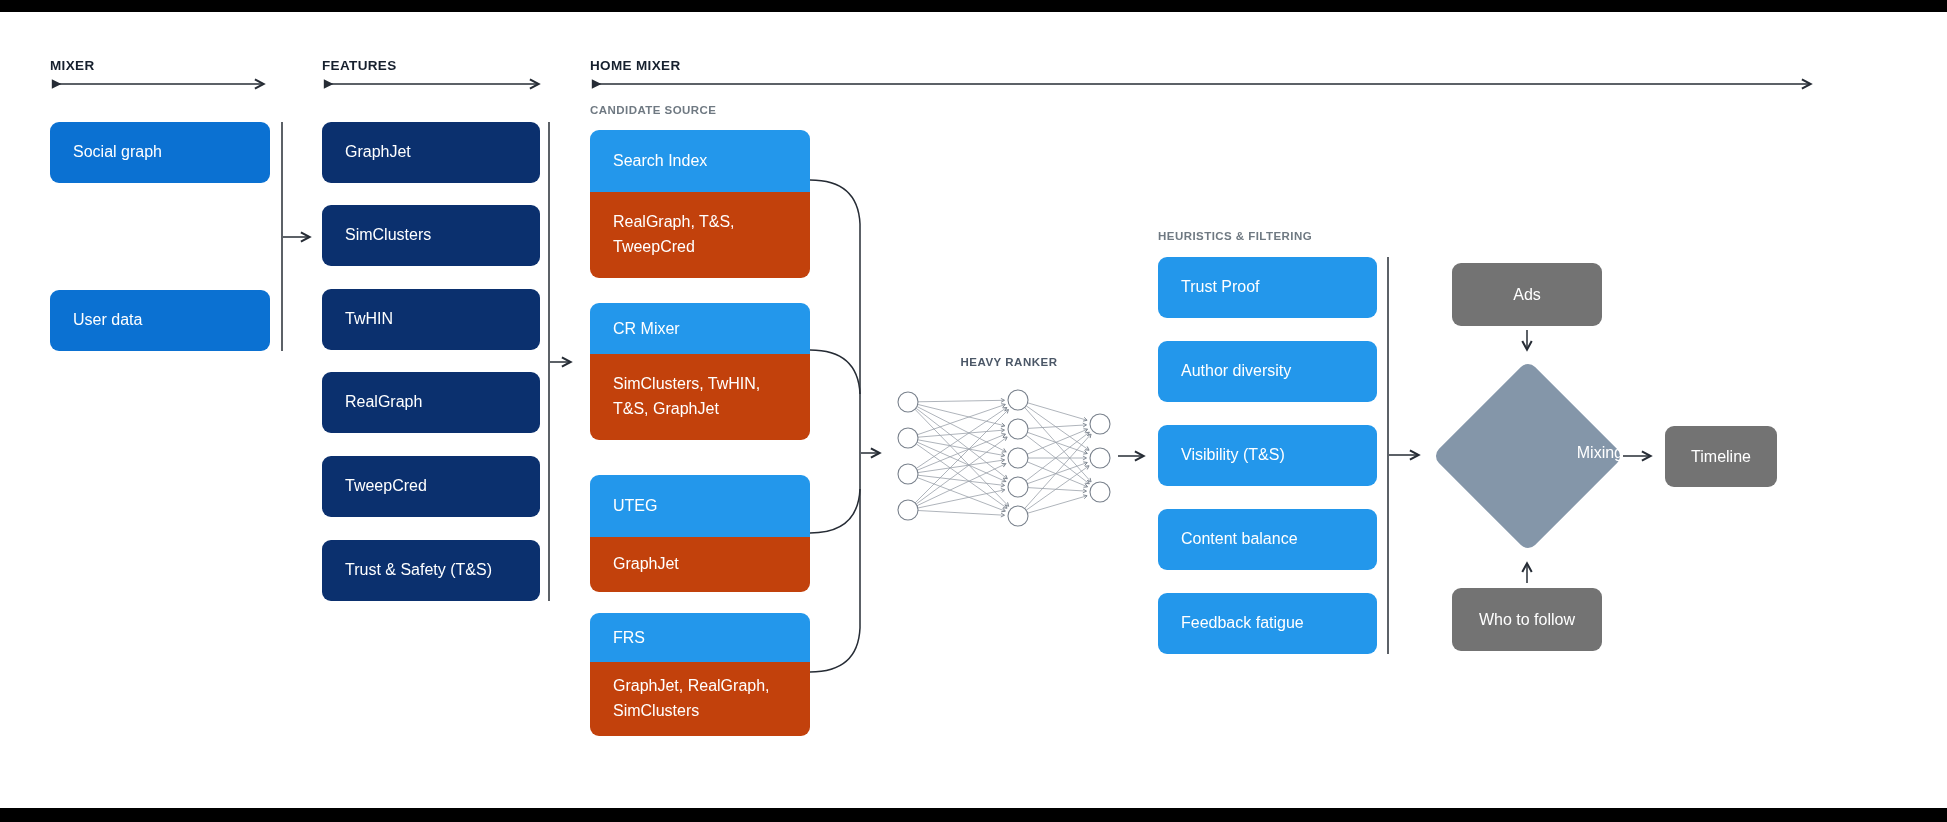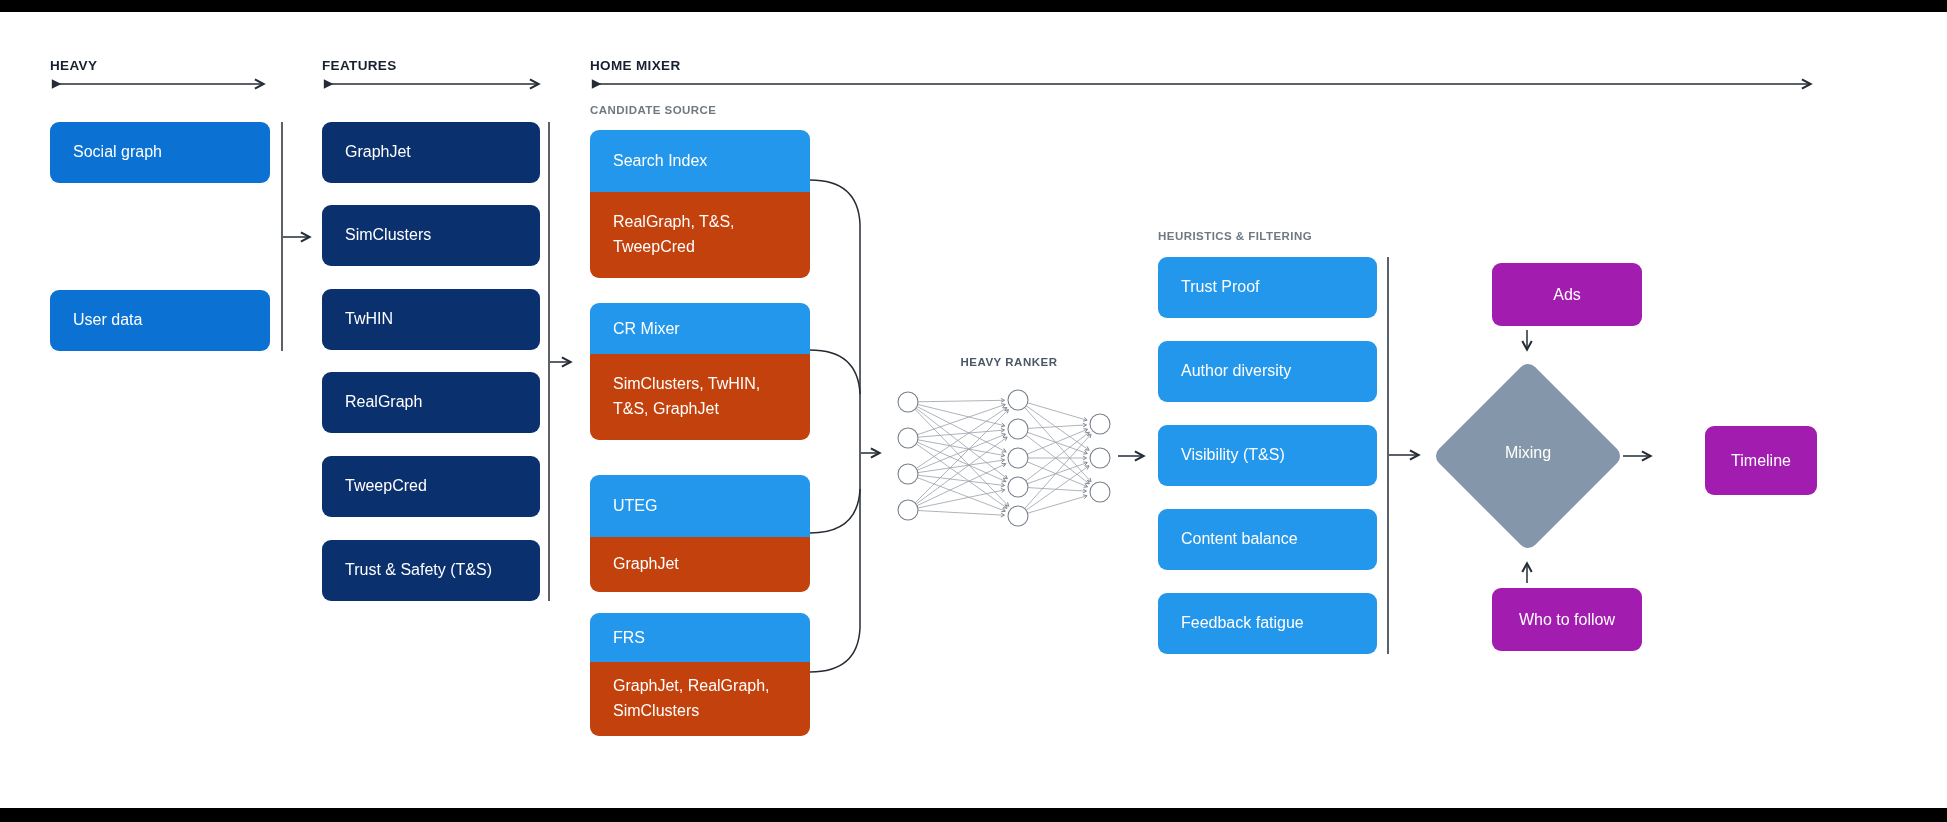--- a/index.html
+++ b/index.html
@@ -19,25 +19,25 @@
        display:flex;align-items:center;padding:0 16px 0 23px;box-sizing:border-box;line-height:1.3;}
   .data-box{left:50px;width:220px;background:#0B71D2;}
   .feat-box{left:322px;width:218px;background:#0B306E;}
   .heur-box{left:1158px;width:219px;background:#2397EB;}
 
   .cand-group{position:absolute;left:590px;width:220px;border-radius:9px;overflow:hidden;
               color:#fff;font-size:16px;font-weight:500;}
   .cand-main{background:#2397EB;display:flex;align-items:center;padding:0 18px 0 23px;box-sizing:border-box;}
   .cand-sub{background:#c2410c;display:flex;align-items:center;padding:0 18px 0 23px;box-sizing:border-box;line-height:1.55;}
 
-  .mix-box{position:absolute;background:#a21caf;border-radius:9px;color:#fff;font-size:16px;font-weight:500;
-           display:flex;align-items:center;justify-content:center;text-align:center;box-sizing:border-box;margin-left:40px;}
+  .mix-box{position:absolute;background:#737373;border-radius:9px;color:#fff;font-size:16px;font-weight:500;
+           display:flex;align-items:center;justify-content:center;text-align:center;box-sizing:border-box;}
   .diamond{position:absolute;left:1460px;top:388px;width:136px;height:136px;background:#8496A9;
            border-radius:10px;transform:rotate(45deg);}
-  .diamond-label{position:absolute;left:1433px;top:444px;width:190px;text-align:center;
+  .diamond-label{position:absolute;left:1433px;top:444px;width:190px;text-align:right;
                  color:#fff;font-size:16px;font-weight:500;}
 </style>
 </head>
 <body>
 
 <div class="canvas">
 
   <div class="bar top"></div>
   <div class="bar bottom"></div>
 
@@ -127,21 +127,21 @@
         <circle cx="1018" cy="429" r="10" fill="#ffffff" stroke="#79818C" stroke-width="1.1"></circle>
         <circle cx="1018" cy="458" r="10" fill="#ffffff" stroke="#79818C" stroke-width="1.1"></circle>
         <circle cx="1018" cy="487" r="10" fill="#ffffff" stroke="#79818C" stroke-width="1.1"></circle>
         <circle cx="1018" cy="516" r="10" fill="#ffffff" stroke="#79818C" stroke-width="1.1"></circle>
         <circle cx="1100" cy="424" r="10" fill="#ffffff" stroke="#79818C" stroke-width="1.1"></circle>
         <circle cx="1100" cy="458" r="10" fill="#ffffff" stroke="#79818C" stroke-width="1.1"></circle>
         <circle cx="1100" cy="492" r="10" fill="#ffffff" stroke="#79818C" stroke-width="1.1"></circle>
       </g>
   </svg>
 
-  <div class="col-header" style="left:50px">HEAVY</div>
+  <div class="col-header" style="left:50px">MIXER</div>
   <div class="col-header" style="left:322px">FEATURES</div>
   <div class="col-header" style="left:590px">HOME MIXER</div>
 
   <div class="box data-box" style="top:122px">Social graph</div>
   <div class="box data-box" style="top:290px">User data</div>
 
   <div class="box feat-box" style="top:122px">GraphJet</div>
   <div class="box feat-box" style="top:205px">SimClusters</div>
   <div class="box feat-box" style="top:289px">TwHIN</div>
   <div class="box feat-box" style="top:372px">RealGraph</div>
@@ -176,15 +176,15 @@
   <div class="box heur-box" style="top:257px">Trust Proof</div>
   <div class="box heur-box" style="top:341px">Author diversity</div>
   <div class="box heur-box" style="top:425px">Visibility (T&amp;S)</div>
   <div class="box heur-box" style="top:509px">Content balance</div>
   <div class="box heur-box" style="top:593px">Feedback fatigue</div>
 
   <div class="mix-box" style="left:1452px;top:263px;width:150px;height:63px">Ads</div>
   <div class="diamond"></div>
   <div class="diamond-label">Mixing</div>
   <div class="mix-box" style="left:1452px;top:588px;width:150px;height:63px">Who to follow</div>
-  <div class="mix-box" style="left:1665px;top:426px;width:112px;height:69px">Timeline</div>
+  <div class="mix-box" style="left:1665px;top:426px;width:112px;height:61px">Timeline</div>
 
 </div>
 
 </body></html>

